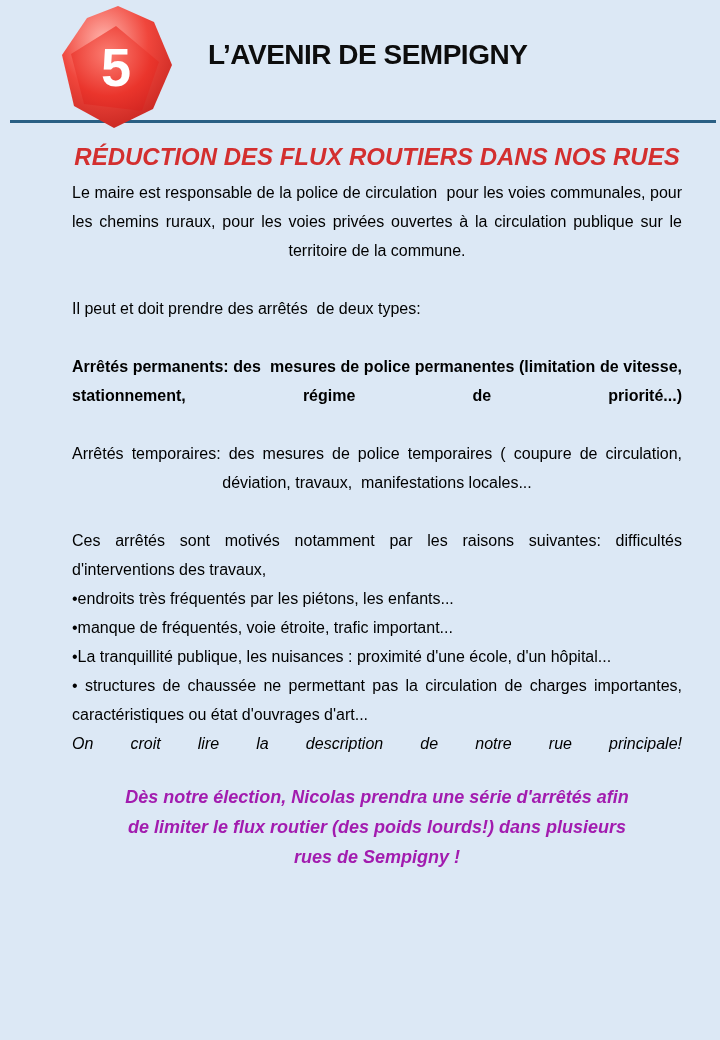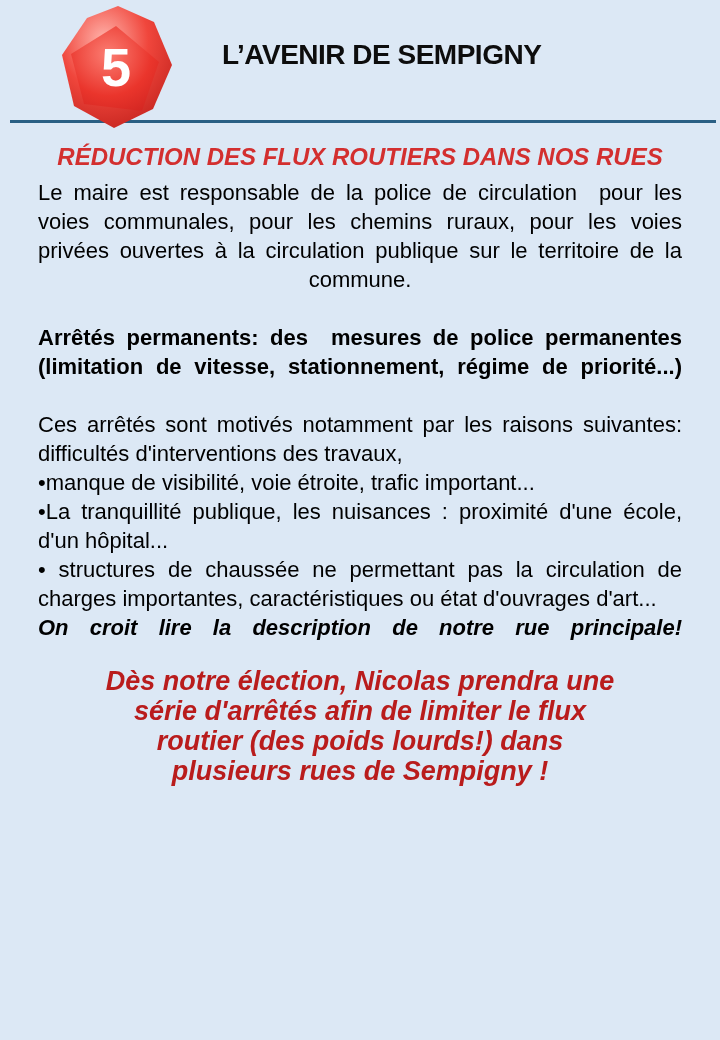--- a/index.html
+++ b/index.html
@@ -18,51 +18,51 @@
   .badge {
     position: absolute; left: 58px; top: 5px; width: 120px; height: 124px;
     z-index: 2;
   }
   .badge svg { width: 100%; height: 100%; display: block; }
   .badge text {
     font-family: "Liberation Sans", sans-serif;
     font-weight: bold; fill: #ffffff;
   }
   .title {
-    position: absolute; left: 222px; top: 36px;
+    position: absolute; left: 208px; top: 36px;
     font-weight: bold; font-size: 28px; line-height: 38px;
     color: #0d0d0d; letter-spacing: -0.5px;
   }
-  .content { padding: 0 38px; }
+  .content { padding: 0 38px; margin-left: 34px; }
   .heading {
     margin: 18px 0 0 0;
     text-align: center;
     color: #d32f2f;
     font-weight: bold; font-style: italic;
     font-size: 24px; line-height: 30px;
   }
   .body-text p {
     margin: 0;
-    font-size: 22px; line-height: 29px;
+    font-size: 16px; line-height: 29px;
     color: #000000;
     white-space: pre-wrap;
   }
   .mt { margin-top: 29px !important; }
   .first { margin-top: 6px !important; }
   .j  { text-align: justify; }
   .jc { text-align: justify; text-align-last: center; }
   .jj { text-align: justify; text-align-last: justify; font-weight: bold; }
-  .emphasis { font-weight: bold; font-style: italic; }
+  .emphasis { font-weight: normal; font-style: italic; }
   .footer-callout {
     width: 524px;
     margin: 24px auto 0 auto;
     text-align: center;
-    color: #b91c1c;
+    color: #a21caf;
     font-weight: bold; font-style: italic;
-    font-size: 27px; line-height: 30px;
+    font-size: 18px; line-height: 30px;
   }
 </style>
 </head>
 <body>
 
 <div class="header">
   <div class="divider"></div>
   <div class="badge">
     <svg viewBox="0 0 120 124">
       <defs>
@@ -85,22 +85,25 @@
   <div class="title">
     <div>L’AVENIR DE SEMPIGNY</div>
   </div>
 </div>
 
 <div class="content">
   <div class="heading">RÉDUCTION DES FLUX ROUTIERS DANS NOS RUES</div>
 
   <div class="body-text">
     <p class="jc first">Le maire est responsable de la police de circulation  pour les voies communales, pour les chemins ruraux, pour les voies privées ouvertes à la circulation publique sur le territoire de la commune.</p>
+    <p class="mt">Il peut et doit prendre des arrêtés  de deux types:</p>
     <p class="jj mt">Arrêtés permanents: des  mesures de police permanentes (limitation de vitesse, stationnement, régime de priorité...)</p>
+    <p class="jc mt">Arrêtés temporaires: des mesures de police temporaires ( coupure de circulation, déviation, travaux,  manifestations locales...</p>
     <p class="j mt">Ces arrêtés sont motivés notamment par les raisons suivantes: difficultés d'interventions des travaux,</p>
-    <p>•manque de visibilité, voie étroite, trafic important...</p>
+    <p>•endroits très fréquentés par les piétons, les enfants...</p>
+    <p>•manque de fréquentés, voie étroite, trafic important...</p>
     <p class="j">•La tranquillité publique, les nuisances : proximité d'une école, d'un hôpital...</p>
     <p class="j">• structures de chaussée ne permettant pas la circulation de charges importantes, caractéristiques ou état d'ouvrages d'art...</p>
     <p class="jj emphasis">On croit lire la description de notre rue principale!</p>
   </div>
 
   <div class="footer-callout">Dès notre élection, Nicolas prendra une série d'arrêtés afin de limiter le flux routier (des poids lourds!) dans plusieurs rues de Sempigny !</div>
 </div>
 
 </body></html>

